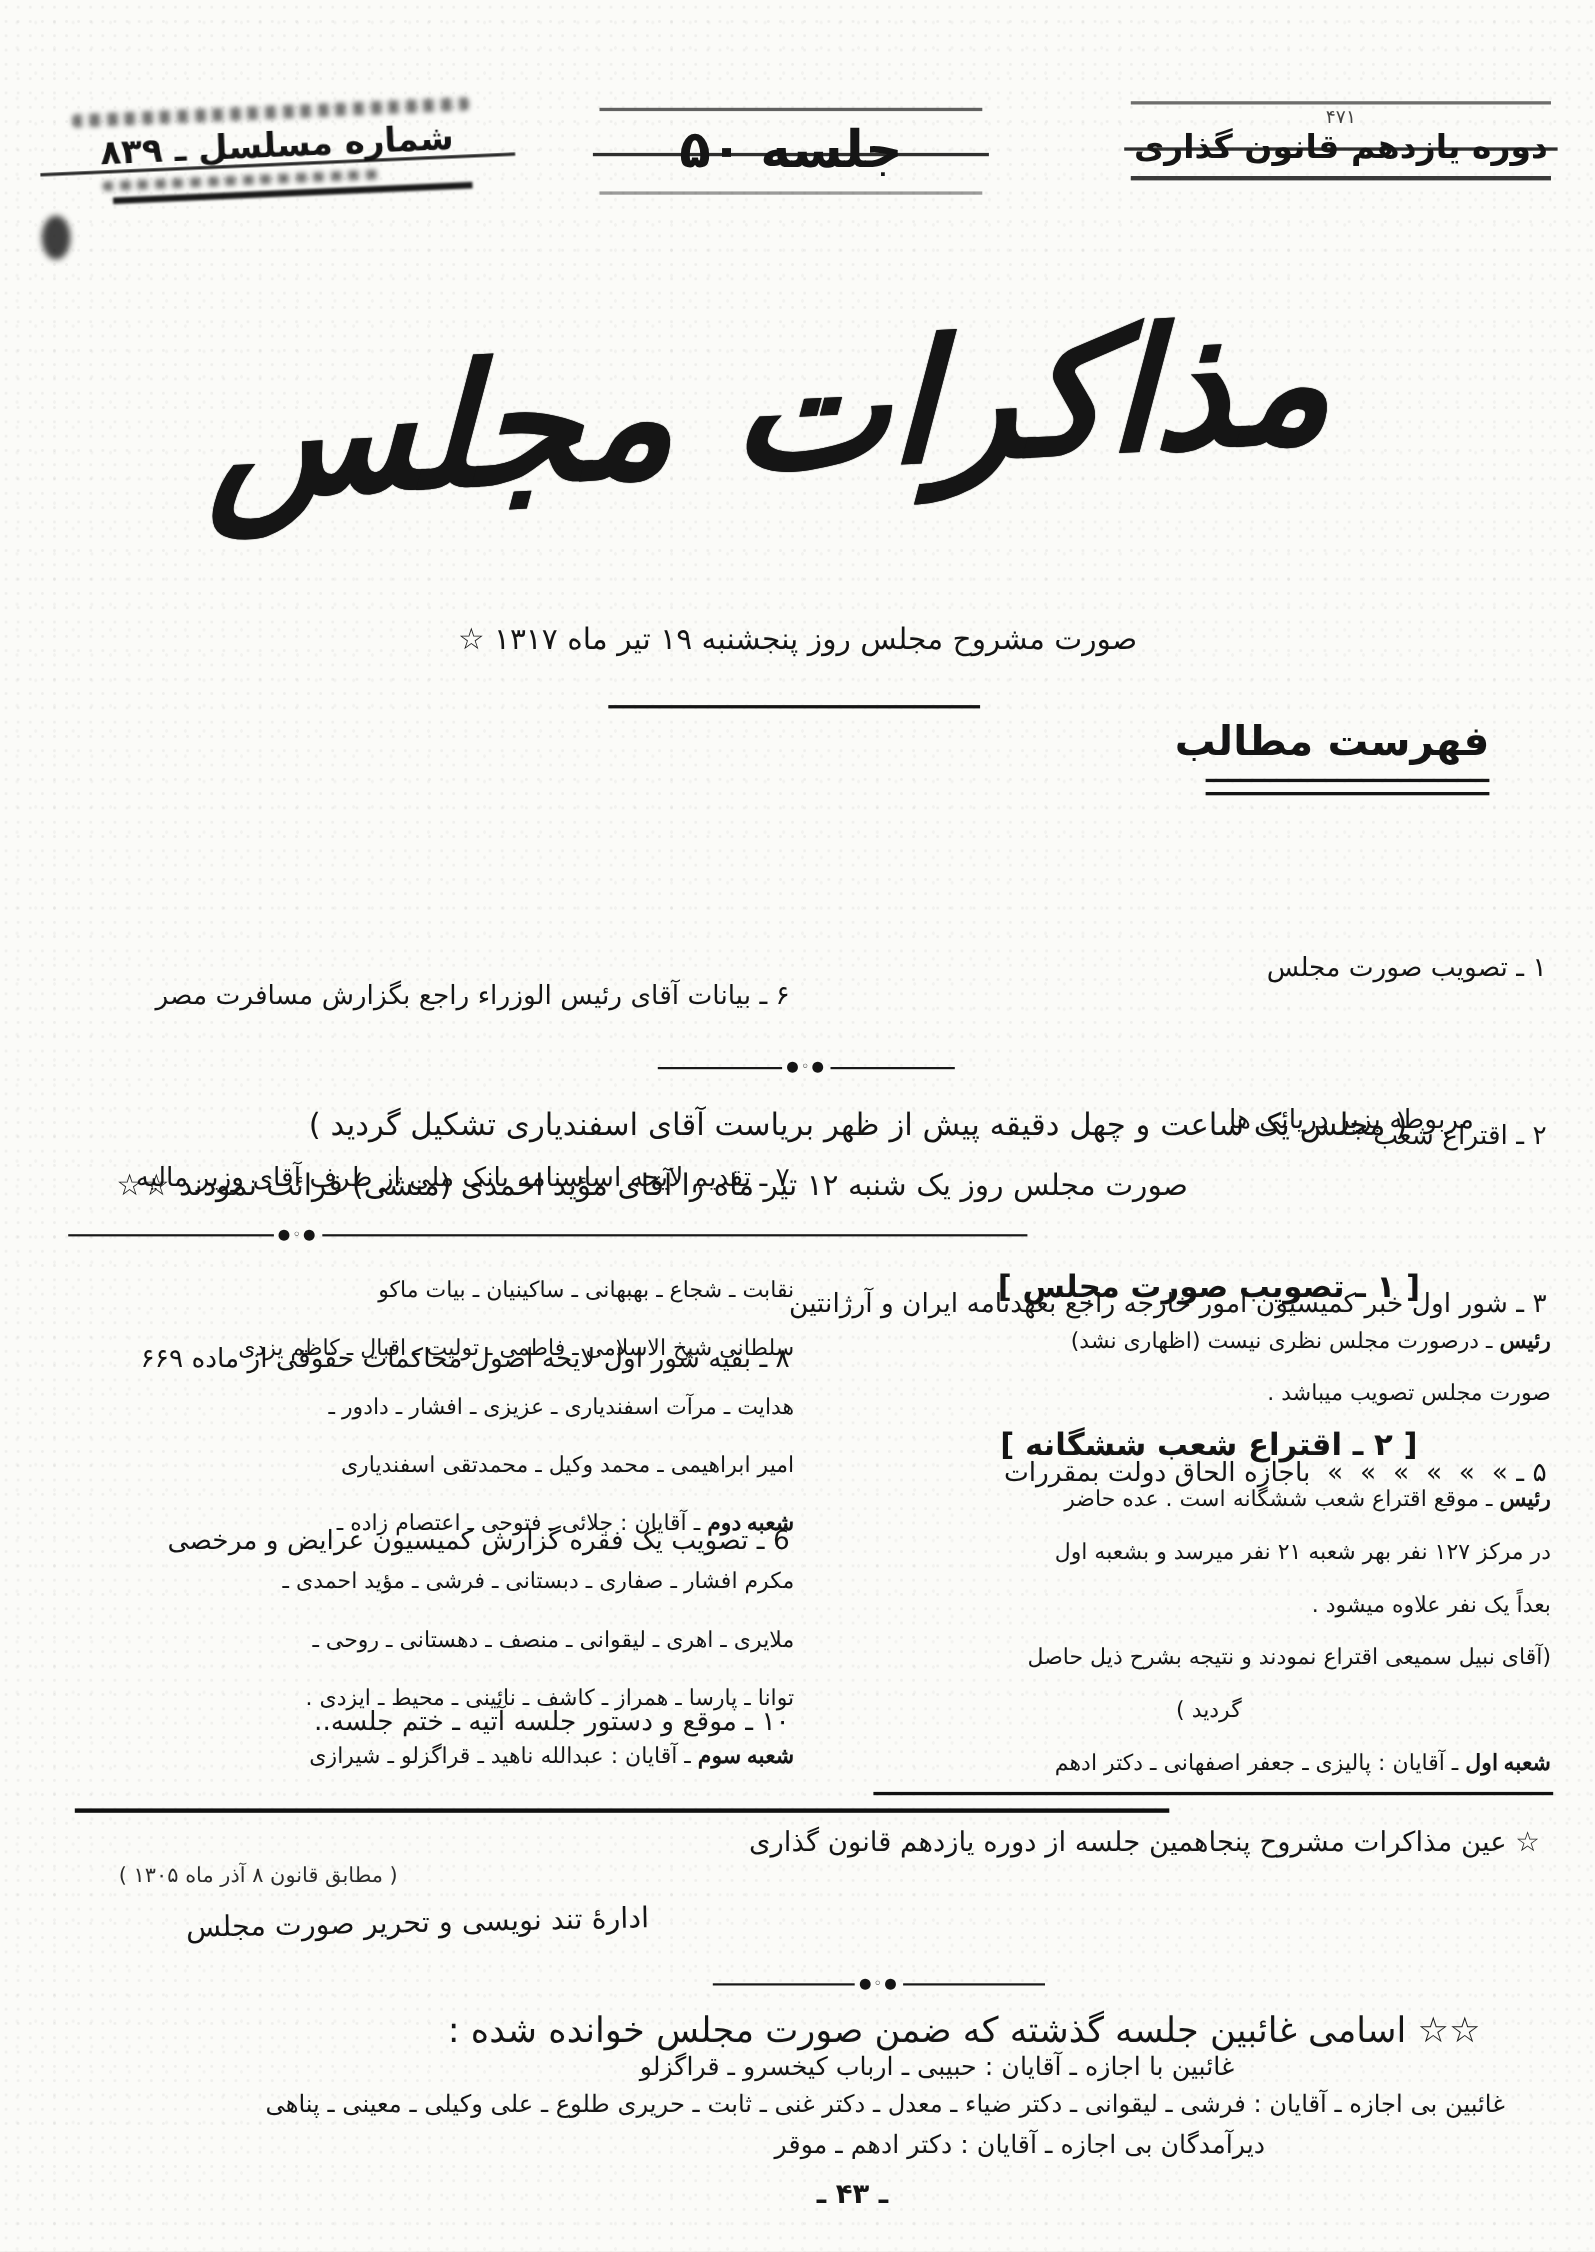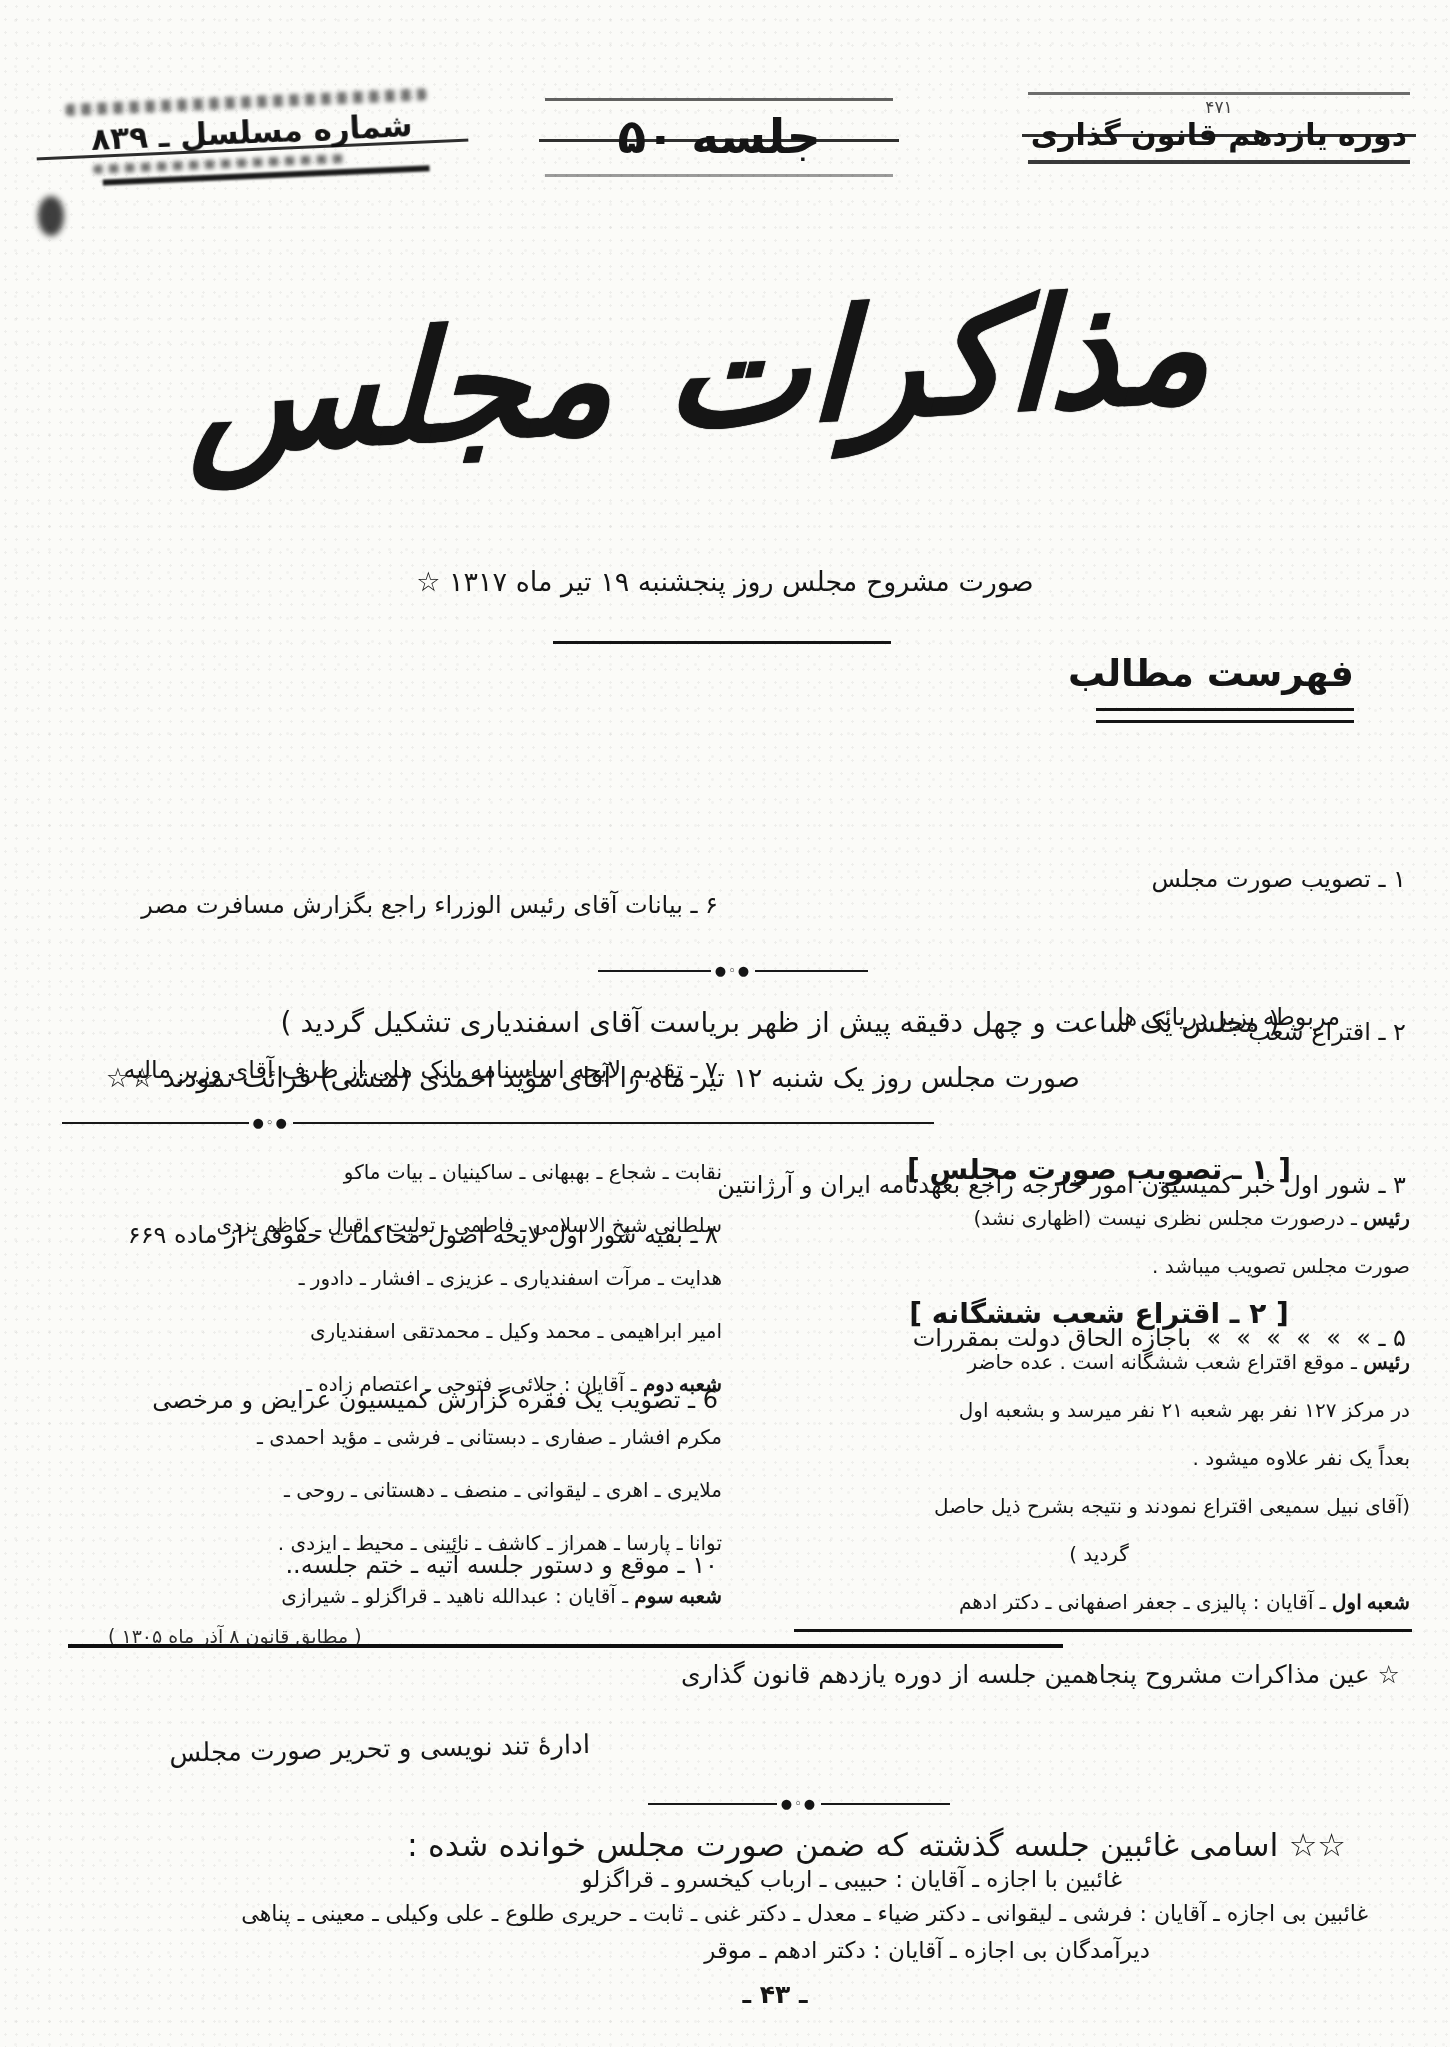--- a/index.html
+++ b/index.html
@@ -83,21 +83,21 @@
   #right-col{right:40px;top:1146px;width:622px;}
   #right-col .bl{height:48px;line-height:48px;}
   #left-col{left:62px;top:1146px;width:660px;}
   #left-col .bl{height:53px;line-height:53px;}
   .centered-line{text-align:center !important;}
 
   
   #rule-right{right:38px;top:1629px;width:618px;height:3px;background:#111;}
   #rule-left{left:68px;top:1644px;width:995px;height:4px;background:#0f0f0f;filter:blur(.4px);}
   #footnote-serial{right:50px;top:1660px;width:790px;text-align:right;font-size:25px;white-space:nowrap;}
-  #footnote-law{left:108px;top:1625px;font-size:19px;white-space:nowrap;opacity:.9;}
+  #footnote-law{left:108px;top:1694px;font-size:19px;white-space:nowrap;opacity:.9;}
   #footnote-bureau{left:110px;top:1734px;width:480px;font-size:26px;white-space:nowrap;transform:rotate(-1.2deg);}
 
   
   #absent-heading{right:104px;top:1826px;font-size:32px;white-space:nowrap;filter:blur(.3px);}
   #absent-with{right:328px;top:1866px;font-size:23px;white-space:nowrap;}
   #absent-without{right:82px;top:1901px;font-size:22px;white-space:nowrap;}
   #absent-late{right:300px;top:1937px;font-size:23px;white-space:nowrap;filter:blur(.3px);}
 
   #page-number{left:690px;top:1980px;width:170px;text-align:center;font-size:25px;font-weight:bold;}
 

